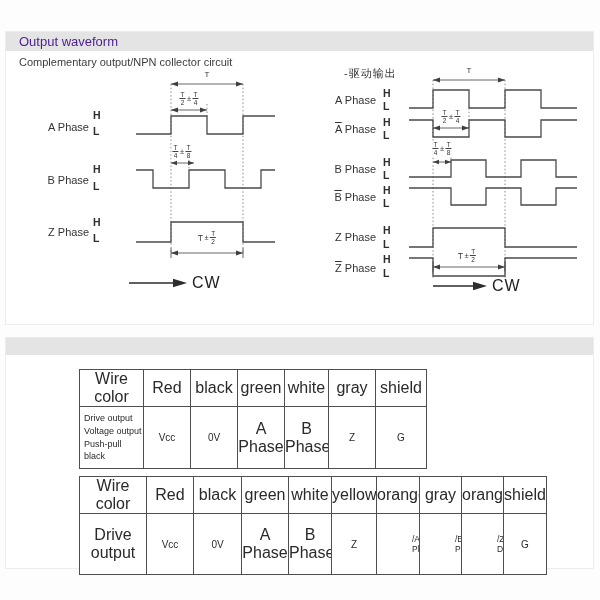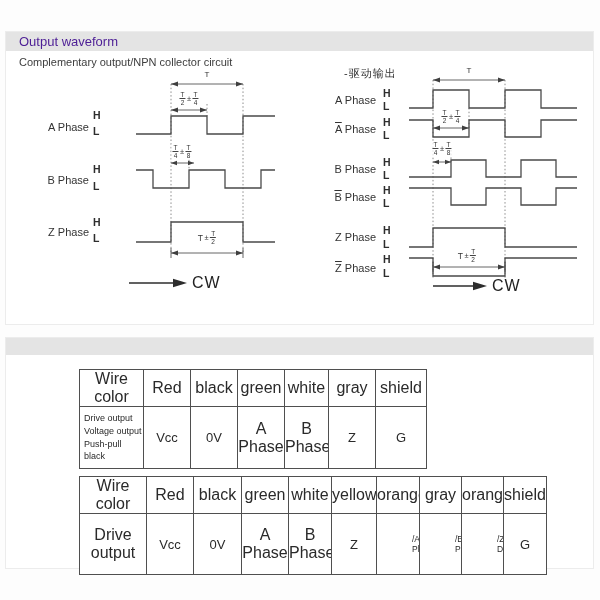--- a/index.html
+++ b/index.html
@@ -33,21 +33,21 @@
   .cwtext{position:absolute;font-size:16px;font-weight:400;color:#222;letter-spacing:1px;}
   .note{position:absolute;left:25px;top:270px;font-size:11px;color:#3d3d3d;white-space:nowrap;}
   table{position:absolute;border-collapse:collapse;table-layout:fixed;background:#fff;}
   td{border:1px solid #4f4f4f;text-align:center;vertical-align:middle;padding:0;font-size:16px;color:#2a2a2a;overflow:hidden;}
   .t1{left:73px;top:31px;width:347px;}
   .t2{left:73px;top:138px;width:467px;}
   .hrow1 td{height:26px;}
   .drow1 td{height:61px;}
   .hrow2 td{height:25px;}
   .drow2 td{height:60px;}
-  .v-big{font-size:13px;margin-top:25px;}
+  .v-big{font-size:10px;margin-top:25px;}
   .multi{font-size:9px;text-align:left;padding-left:4px;line-height:1.4;}
   .slash-cell{font-size:8.5px;padding-left:35px;}
 </style>
 </head>
 <body>
 
 <div class="page">
 
   <section class="panel panel-top">
     <div class="panel-header">

